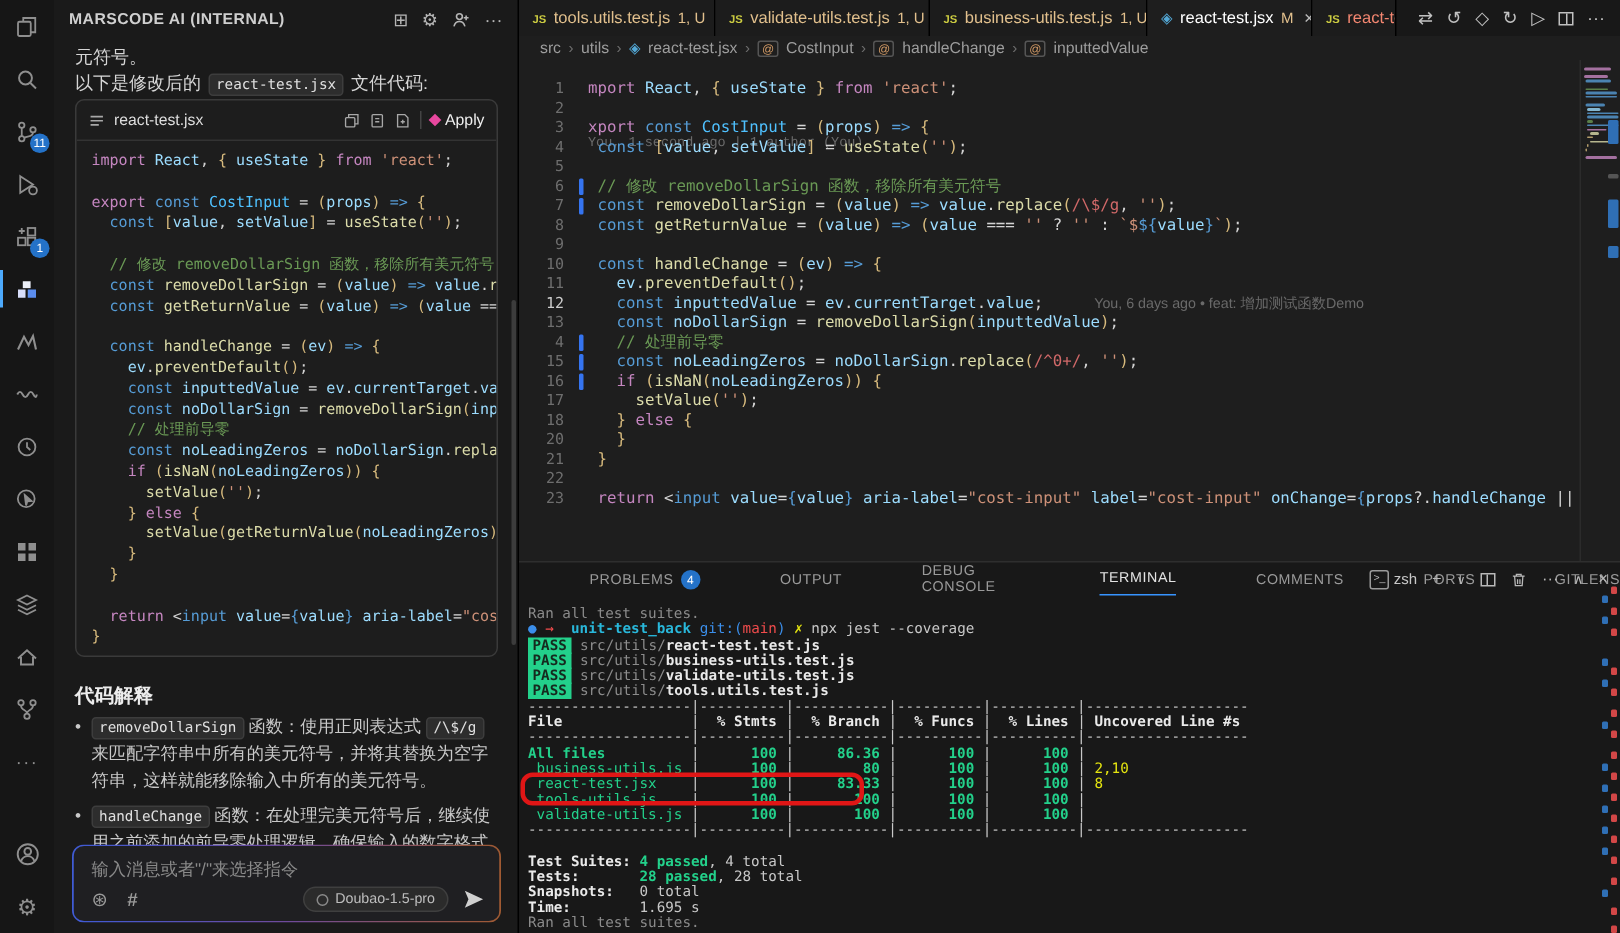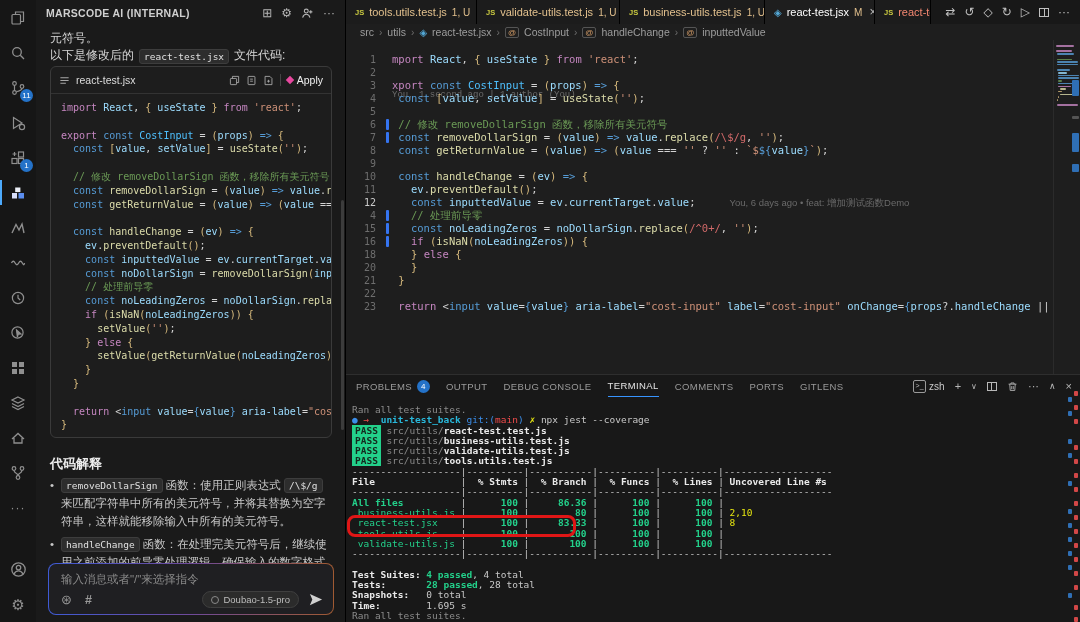--- a/index.html
+++ b/index.html
@@ -66,21 +66,21 @@
   .iblame{color:#6a6a6a;font-size:9.5px;margin-left:34px;font-family:"Liberation Sans",sans-serif;}
   .tk-k{color:#C586C0}.tk-c{color:#569CD6}.tk-v{color:#9CDCFE}.tk-f{color:#DCDCAA}.tk-s{color:#CE9178}
   .tk-cm{color:#6A9955}.tk-r{color:#D16969}.tk-b{color:#569CD6}.tk-t{color:#569CD6}.tk-p{color:#d4d4d4}
   .tk-au{color:#d7ba7d}.tk-cb{color:#4FC1FF}
   #minimap{position:absolute;left:1053px;top:40px;width:27px;height:334px;background:#1e1e1e;border-left:1px solid #2b2b2b;}
   .mm-bar{position:absolute;height:1.6px;opacity:.8;border-radius:1px;}
   .ov-mark{position:absolute;width:7px;left:1072px;border-radius:1px;}
   
   #panel{position:absolute;left:346px;top:374px;width:734px;height:248px;background:#181818;border-top:1px solid #2e2e2e;box-sizing:border-box;}
   #panel-tabs{position:absolute;left:10px;top:0;height:22px;display:flex;align-items:center;gap:16px;font-size:9.5px;letter-spacing:.4px;color:#9a9a9a;}
-  .ptab{display:flex;align-items:center;gap:5px;height:22px;box-sizing:border-box;cursor:pointer;}
+  .ptab{display:flex;align-items:center;gap:5px;height:22px;box-sizing:border-box;cursor:pointer;margin-left:37px;}
   .ptab.active{color:#e3e3e3;border-bottom:1px solid #3794ff;}
   .pbadge{min-width:13px;height:13px;border-radius:8px;background:#2472c8;color:#fff;font-size:8px;line-height:13px;text-align:center;}
   #panel-actions{position:absolute;right:8px;top:0;height:22px;display:flex;align-items:center;gap:10px;color:#b8b8b8;font-size:11px;}
   .pa-ico{cursor:pointer;display:flex;align-items:center;gap:3px;}
   .term-box{width:11px;height:11px;border:1px solid #9a9a9a;border-radius:2px;font-size:7px;line-height:10px;text-align:center;color:#bbb;}
   #term{position:absolute;left:6px;top:30px;font-family:"DejaVu Sans Mono",monospace;font-size:9.5px;line-height:10.3px;white-space:pre;}
   .sg-d{color:#8b8b8b}.sg-w{color:#c8c8c8}.sg-bw{color:#eaeaea;font-weight:bold}.sg-g{color:#23d18b}
   .sg-gb{color:#23d18b;font-weight:bold}.sg-y{color:#e5e510}.sg-cy{color:#29b8db;font-weight:bold}
   .sg-r{color:#f14c4c}.sg-bl{color:#3b8eea}
   .sg-ps{background:#23d18b;color:#15291e;font-weight:bold;padding:0 3px;}
@@ -350,23 +350,25 @@
         <div class="cline"><span class="ln">3</span><span class="tk-k">xport</span><span class="tk-p"> </span><span class="tk-c">const</span><span class="tk-p"> </span><span class="tk-cb">CostInput</span><span class="tk-p"> = </span><span class="tk-au">(</span><span class="tk-v">props</span><span class="tk-au">)</span><span class="tk-p"> </span><span class="tk-c">=&gt;</span><span class="tk-p"> </span><span class="tk-au">{</span></div>
         <div class="cline"><span class="ln">4</span><span class="tk-p"> </span><span class="tk-c">const</span><span class="tk-p"> </span><span class="tk-au">[</span><span class="tk-v">value</span><span class="tk-p">, </span><span class="tk-v">setValue</span><span class="tk-au">]</span><span class="tk-p"> = </span><span class="tk-f">useState</span><span class="tk-au">(</span><span class="tk-s">''</span><span class="tk-au">)</span><span class="tk-p">;</span></div>
         <div class="cline"><span class="ln">5</span></div>
         <div class="cline"><span class="ln">6</span><span class="bar"></span><span class="tk-p"> </span><span class="tk-cm">// 修改 removeDollarSign 函数，移除所有美元符号</span></div>
         <div class="cline"><span class="ln">7</span><span class="bar"></span><span class="tk-p"> </span><span class="tk-c">const</span><span class="tk-p"> </span><span class="tk-f">removeDollarSign</span><span class="tk-p"> = </span><span class="tk-au">(</span><span class="tk-v">value</span><span class="tk-au">)</span><span class="tk-p"> </span><span class="tk-c">=&gt;</span><span class="tk-p"> </span><span class="tk-v">value</span><span class="tk-p">.</span><span class="tk-f">replace</span><span class="tk-au">(</span><span class="tk-r">/\$/g</span><span class="tk-p">, </span><span class="tk-s">''</span><span class="tk-au">)</span><span class="tk-p">;</span></div>
         <div class="cline"><span class="ln">8</span><span class="tk-p"> </span><span class="tk-c">const</span><span class="tk-p"> </span><span class="tk-f">getReturnValue</span><span class="tk-p"> = </span><span class="tk-au">(</span><span class="tk-v">value</span><span class="tk-au">)</span><span class="tk-p"> </span><span class="tk-c">=&gt;</span><span class="tk-p"> </span><span class="tk-au">(</span><span class="tk-v">value</span><span class="tk-p"> === </span><span class="tk-s">''</span><span class="tk-p"> ? </span><span class="tk-s">''</span><span class="tk-p"> : </span><span class="tk-s">`$</span><span class="tk-b">${</span><span class="tk-v">value</span><span class="tk-b">}</span><span class="tk-s">`</span><span class="tk-au">)</span><span class="tk-p">;</span></div>
         <div class="cline"><span class="ln">9</span></div>
         <div class="cline"><span class="ln">10</span><span class="tk-p"> </span><span class="tk-c">const</span><span class="tk-p"> </span><span class="tk-f">handleChange</span><span class="tk-p"> = </span><span class="tk-au">(</span><span class="tk-v">ev</span><span class="tk-au">)</span><span class="tk-p"> </span><span class="tk-c">=&gt;</span><span class="tk-p"> </span><span class="tk-au">{</span></div>
         <div class="cline"><span class="ln">11</span><span class="tk-p">   </span><span class="tk-v">ev</span><span class="tk-p">.</span><span class="tk-f">preventDefault</span><span class="tk-au">()</span><span class="tk-p">;</span></div>
         <div class="cline"><span class="ln cur">12</span><span class="tk-p">   </span><span class="tk-c">const</span><span class="tk-p"> </span><span class="tk-v">inputtedValue</span><span class="tk-p"> = </span><span class="tk-v">ev</span><span class="tk-p">.</span><span class="tk-v">currentTarget</span><span class="tk-p">.</span><span class="tk-v">value</span><span class="tk-p">;</span><span class="iblame">You, 6 days ago • feat: 增加测试函数Demo</span></div>
+        <div class="cline"><span class="ln">13</span><span class="tk-p">   </span><span class="tk-c">const</span><span class="tk-p"> </span><span class="tk-v">noDollarSign</span><span class="tk-p"> = </span><span class="tk-f">removeDollarSign</span><span class="tk-au">(</span><span class="tk-v">inputtedValue</span><span class="tk-au">)</span><span class="tk-p">;</span></div>
         <div class="cline"><span class="ln">4</span><span class="bar"></span><span class="tk-p">   </span><span class="tk-cm">// 处理前导零</span></div>
         <div class="cline"><span class="ln">15</span><span class="bar"></span><span class="tk-p">   </span><span class="tk-c">const</span><span class="tk-p"> </span><span class="tk-v">noLeadingZeros</span><span class="tk-p"> = </span><span class="tk-v">noDollarSign</span><span class="tk-p">.</span><span class="tk-f">replace</span><span class="tk-au">(</span><span class="tk-r">/^0+/</span><span class="tk-p">, </span><span class="tk-s">''</span><span class="tk-au">)</span><span class="tk-p">;</span></div>
         <div class="cline"><span class="ln">16</span><span class="bar"></span><span class="tk-p">   </span><span class="tk-k">if</span><span class="tk-p"> </span><span class="tk-au">(</span><span class="tk-f">isNaN</span><span class="tk-au">(</span><span class="tk-v">noLeadingZeros</span><span class="tk-au">))</span><span class="tk-p"> </span><span class="tk-au">{</span></div>
+        <div class="cline"><span class="ln">17</span><span class="tk-p">     </span><span class="tk-f">setValue</span><span class="tk-au">(</span><span class="tk-s">''</span><span class="tk-au">)</span><span class="tk-p">;</span></div>
         <div class="cline"><span class="ln">18</span><span class="tk-p">   </span><span class="tk-au">}</span><span class="tk-p"> </span><span class="tk-k">else</span><span class="tk-p"> </span><span class="tk-au">{</span></div>
         <div class="cline"><span class="ln">20</span><span class="tk-p">   </span><span class="tk-au">}</span></div>
         <div class="cline"><span class="ln">21</span><span class="tk-p"> </span><span class="tk-au">}</span></div>
         <div class="cline"><span class="ln">22</span></div>
         <div class="cline"><span class="ln">23</span><span class="tk-p"> </span><span class="tk-k">return</span><span class="tk-p"> &lt;</span><span class="tk-t">input</span><span class="tk-p"> </span><span class="tk-v">value</span><span class="tk-p">=</span><span class="tk-b">{</span><span class="tk-v">value</span><span class="tk-b">}</span><span class="tk-p"> </span><span class="tk-v">aria-label</span><span class="tk-p">=</span><span class="tk-s">"cost-input"</span><span class="tk-p"> </span><span class="tk-v">label</span><span class="tk-p">=</span><span class="tk-s">"cost-input"</span><span class="tk-p"> </span><span class="tk-v">onChange</span><span class="tk-p">=</span><span class="tk-b">{</span><span class="tk-v">props</span><span class="tk-p">?.</span><span class="tk-v">handleChange</span><span class="tk-p"> || </span></div>
       </div>
   </div>
   <div id="minimap">
       <div class="mm-bar" style="top: 5px; left: 2px; width: 17.55px; background: rgb(197, 134, 192);"></div>
       <div class="mm-bar" style="top: 10.4px; left: 2px; width: 16.2px; background: rgb(197, 134, 192);"></div>

